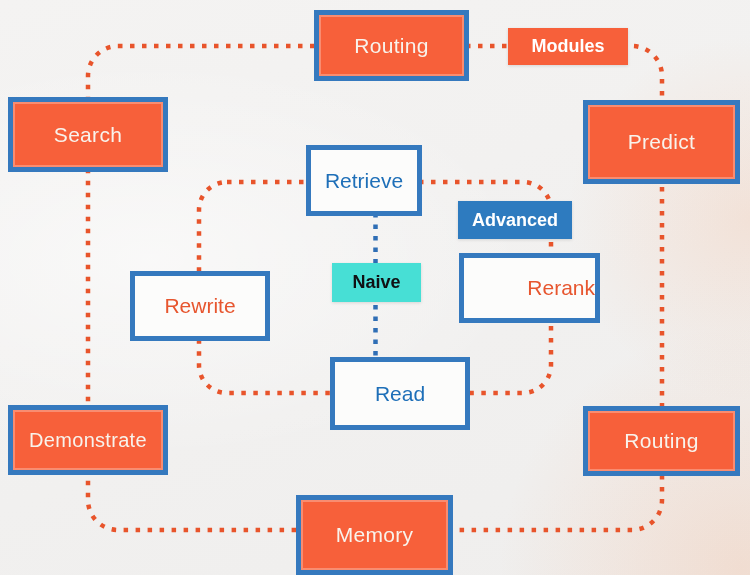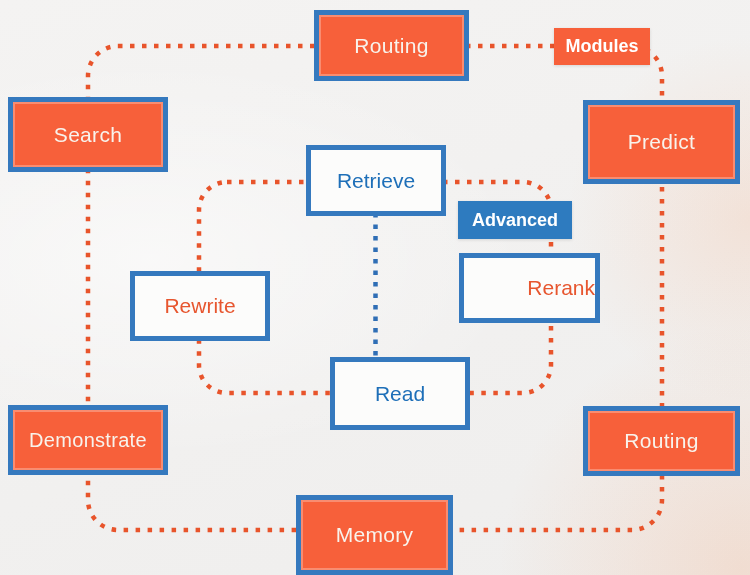--- a/index.html
+++ b/index.html
@@ -61,33 +61,36 @@
   <div class="node module" style="left:8px;top:405px;width:160px;height:70px;font-size:20px;">
     <span>Demonstrate</span>
   </div>
   <div class="node module" style="left:583px;top:406px;width:157px;height:70px;">
     <span>Routing</span>
   </div>
   <div class="node module" style="left:296px;top:495px;width:157px;height:80px;">
     <span>Memory</span>
   </div>
 
-  <div class="node step blue-text" style="left:306px;top:145px;width:140px;height:71px;">
+  <div class="node step blue-text" style="left:306px;top:145px;width:116px;height:71px;">
     <span>Retrieve</span>
   </div>
   <div class="node step orange-text" style="left:130px;top:253px;width:140px;height:70px;margin-top:18px;">
     <span>Rewrite</span>
   </div>
   <div class="node step orange-text" style="left:459px;top:253px;width:141px;height:70px;justify-content:flex-end;">
     <span>Rerank</span>
   </div>
   <div class="node step blue-text" style="left:298px;top:357px;width:140px;height:73px;margin-left:32px;">
     <span>Read</span>
   </div>
 
-  <div class="tag tag-modules" style="left:508px;top:28px;width:96px;height:37px;margin-left:46px;">
+  <div class="tag tag-modules" style="left:508px;top:28px;width:120px;height:37px;">
     <span>Modules</span>
   </div>
   <div class="tag tag-advanced" style="left:458px;top:173px;width:114px;height:38px;margin-top:28px;">
     <span>Advanced</span>
   </div>
+  <div class="tag tag-naive" style="left:332px;top:263px;width:89px;height:39px;">
+    <span>Naive</span>
+  </div>
 
 </div>
 
 </body></html>

